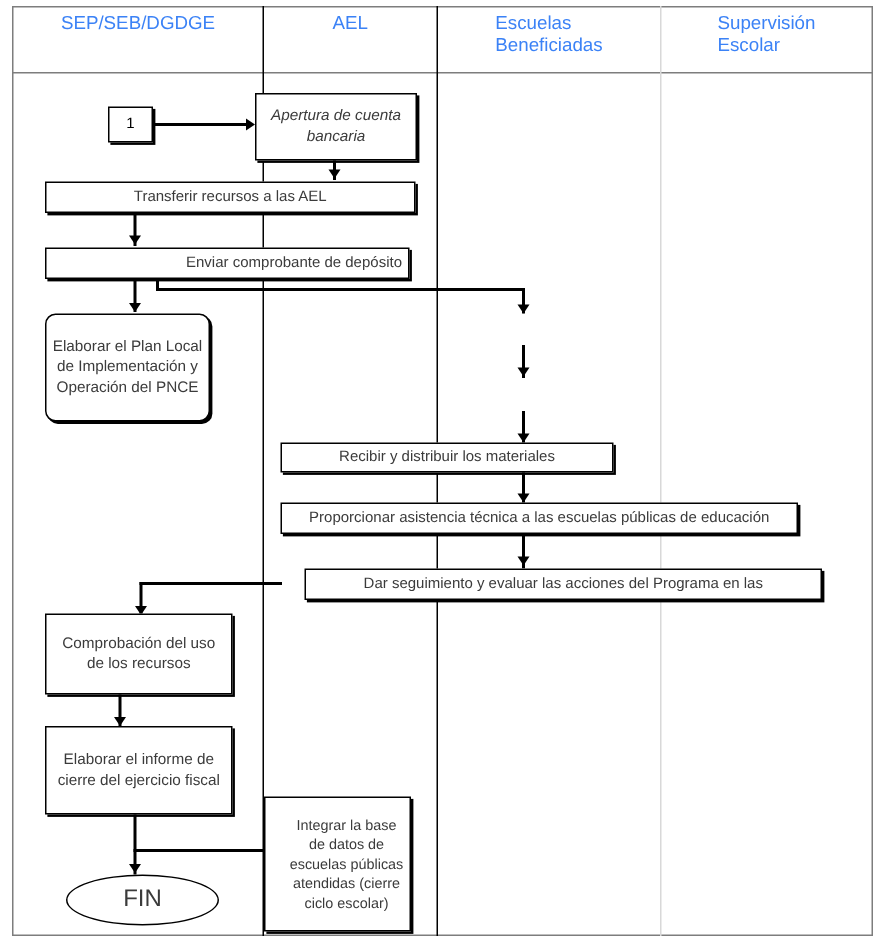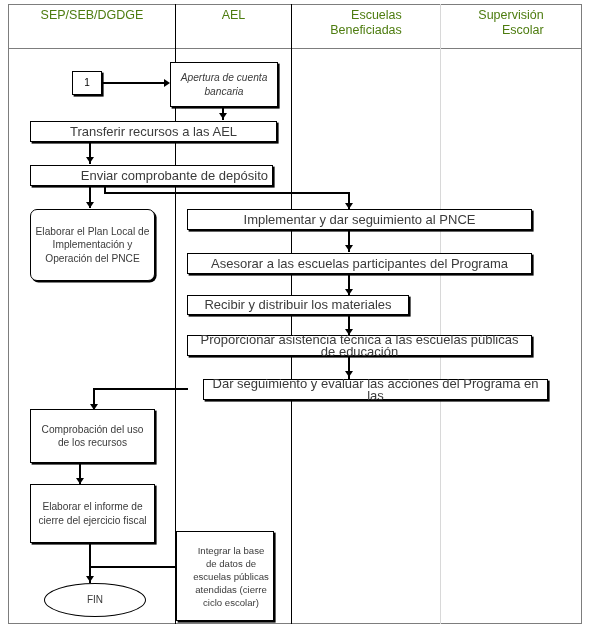--- a/index.html
+++ b/index.html
@@ -50,38 +50,38 @@
   }
 
   
   .lane-header {
     position: absolute;
     top: 8px;
     height: 38px;
     display: flex;
     align-items: flex-start;
     justify-content: center;
-    text-align: right;
+    text-align: left;
     font-size: 12.5px;
-    color: #4d7c0f;
+    color: #3b82f6;
     line-height: 15px;
   }
 
   
   .node {
     position: absolute;
     box-sizing: border-box;
     background: #ffffff;
     border: 1.3px solid #000000;
     box-shadow: 1.6px 1.6px 0 0 #000000;
     display: flex;
     align-items: center;
     justify-content: center;
     text-align: center;
-    font-size: 13px;
+    font-size: 10px;
     color: #3b3b3b;
     line-height: 12px;
     padding: 2px 4px;
   }
   .node.rounded {
     border-radius: 7px;
     box-shadow: 1.6px 1.6px 0 0 #000000;
   }
   .node.start {
     font-size: 10px;
@@ -89,21 +89,21 @@
     font-weight: normal;
   }
   .node.big {
     font-size: 10.2px;
     line-height: 13.5px;
   }
   .node.terminator {
     border-radius: 50%;
     border: 1.4px solid #000000;
     box-shadow: none;
-    font-size: 10px;
+    font-size: 16px;
     color: #3b3b3b;
     justify-content: center;
   }
 
   
   .ln {
     position: absolute;
     background: #000000;
   }
   .ln.v { width: 1.6px; }
@@ -177,34 +177,28 @@
   </div>
 
   <div class="ln v" style="left:89px; top:186px; height:22px;"></div>
   <div class="arrow-d" style="left:85.5px; top:202px;"></div>
 
   <div class="ln h" style="left:104px; top:192px; width:246px;"></div>
   <div class="ln v" style="left:104px; top:186px; height:7.6px;"></div>
   <div class="ln v" style="left:348.4px; top:192px; height:17px;"></div>
   <div class="arrow-d" style="left:345px; top:203px;"></div>
 
-  <div class="node rounded big" style="left:30px; top:209px; width:125px; height:72px;">
+  <div class="node rounded big" style="left:30px; top:209px; width:110px; height:72px;">
     <span>Elaborar el Plan Local de Implementación y Operación del PNCE</span>
   </div>
 
-  <div class="node" style="left:187px; top:209px; width:345px; height:21px;">
-    <span>Implementar y dar seguimiento al PNCE</span>
-  </div>
 
   <div class="ln v" style="left:348.4px; top:230px; height:22px;"></div>
   <div class="arrow-d" style="left:345px; top:245px;"></div>
 
-  <div class="node" style="left:187px; top:253px; width:345px; height:21px;">
-    <span>Asesorar a las escuelas participantes del Programa</span>
-  </div>
 
   <div class="ln v" style="left:348.4px; top:274px; height:22px;"></div>
   <div class="arrow-d" style="left:345px; top:289px;"></div>
 
   <div class="node" style="left:187px; top:295px; width:222px; height:20px;">
     <span>Recibir y distribuir los materiales</span>
   </div>
 
   <div class="ln v" style="left:348.4px; top:315px; height:21px;"></div>
   <div class="arrow-d" style="left:345px; top:329px;"></div>

